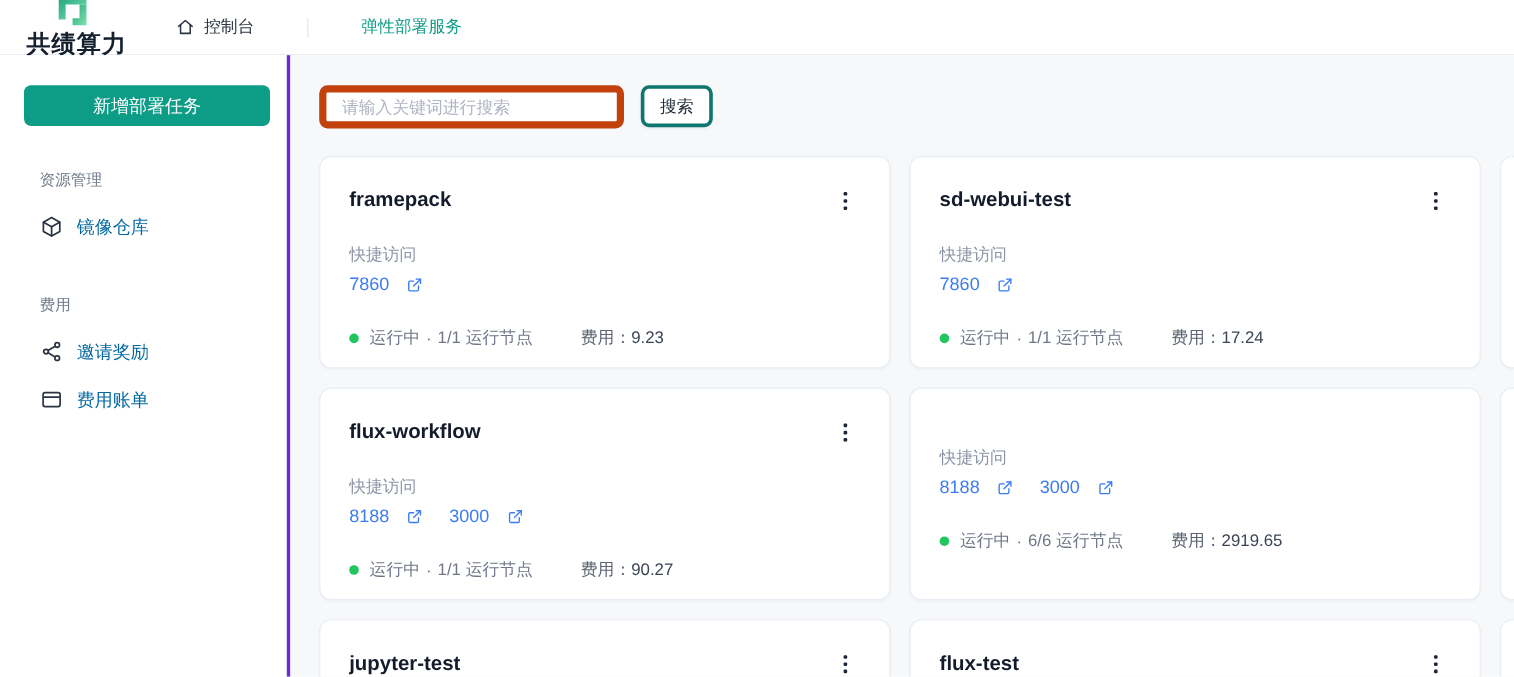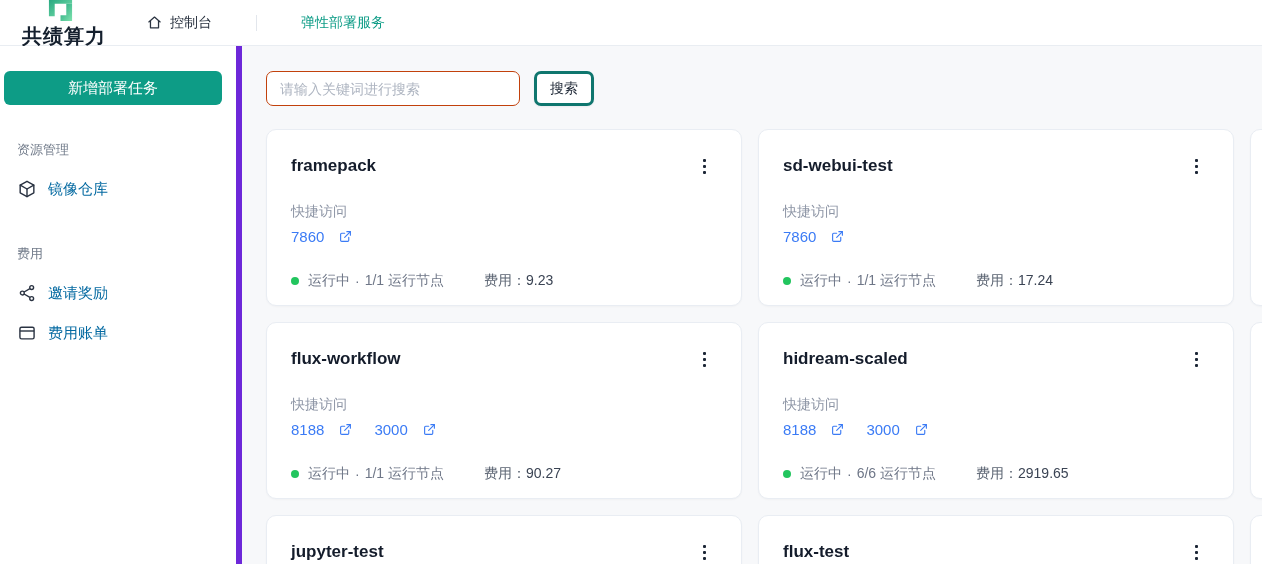--- a/index.html
+++ b/index.html
@@ -12,37 +12,37 @@
   .brand { display:flex; align-items:center; cursor:pointer;flex-direction:column; }
   .brand-name { font-size:20px; font-weight:700; color:#15202e; margin-left:8px; letter-spacing:1px; }
   .topnav { display:flex; align-items:center; margin-left:40px;gap:20px; }
   .nav-link { display:flex; align-items:center; gap:7px; font-size:14px; color:#2c3542;
     cursor:pointer; text-decoration:none; }
   .nav-divider { width:1px; height:16px; background:#e2e6ec; margin:0 24px; }
   .nav-link.active { color:var(--accent,#0d9c86); }
 
   
   .layout { display:flex; height:518px; }
-  .sidebar { width:242px; background:#fff; border-right:6px solid #6d28d9;
-    padding:25px 14px 0 4px; flex-shrink:0; }
+  .sidebar { width:242px; background:#fff; border-right:3px solid #6d28d9;
+    padding:25px 14px 0 20px; flex-shrink:0; }
   .new-btn { width:100%; height:34px; background:var(--accent,#0d9c86); color:#fff;
     font-size:15px; border:none; border-radius:6px; cursor:pointer;
     font-family:inherit; }
   .side-item { display:flex; align-items:center; gap:11px; height:40px; border-radius:8px;
     padding:0 13px; font-size:15px; color:#0369a1; cursor:pointer; }
   .side-item .ic { display:flex; align-items:center; color:#2a3342; }
   .side-item.active { background:#eef6f2; color:var(--accent,#0d9c86); }
   .side-item.active .ic { color:var(--accent,#0d9c86); }
   .side-item.tasklist { margin-top:24px; }
   .section-title { font-size:13px; color:#707a89; margin:36px 0 10px 13px; }
 
   
   .main { flex:1; background:#f7f8fa; padding:25px 0 0 24px; overflow:hidden; }
   .search-row { display:flex; gap:14px; margin-bottom:23px; }
-  .search-input { width:254px; height:35px; border:1px solid #c2410c; border-radius:7px;
+  .search-input { width:254px; height:35px; border:6px solid #c2410c; border-radius:7px;
     padding:12px 13px; font-size:14px; color:#202a38; background:#fff; outline:none;
     font-family:inherit; }
   .search-input::placeholder { color:#aeb5c1; }
   .search-btn { width:60px; height:35px; background:#fff; border:3px solid #0f766e;
     border-radius:7px; font-size:14px; color:#232c3a; cursor:pointer;
     box-shadow:0 1px 2px rgba(16,24,40,.05); font-family:inherit; }
 
   .card-grid { display:grid; grid-template-columns:repeat(3,476px); gap:16px; width:1460px; }
   .card { background:#fff; border:1px solid #e9edf3; border-radius:10px; height:177px;
     padding:24px 24px 0; box-shadow:0 1px 2px rgba(16,24,40,.03); overflow:hidden;
@@ -266,28 +266,20 @@
         <span>运行中</span>
         <span class="sep">·</span>
         <span>1/1 运行节点</span>
       </span>
       <span class="cost">
         <span class="cost-label">费用：</span><span class="cost-value">90.27</span>
       </span>
     </div>
   </div>
         <div class="card">
-    <div class="card-header">
-      <span class="card-title">hidream-scaled</span>
-      <button class="kebab">
-              <i></i>
-              <i></i>
-              <i></i>
-            </button>
-    </div>
     <div>
       <div class="qa-label">快捷访问</div>
       <div class="port-links">
               <a href="#" class="port-link">
                 <span>8188</span>
                 <span class="ext-ic">
                   <svg width="13" height="13" viewBox="0 0 24 24" fill="none" stroke="currentColor" stroke-width="2.1" stroke-linecap="round" stroke-linejoin="round">
                     <path d="M18 13.5V19a2 2 0 0 1-2 2H5a2 2 0 0 1-2-2V8a2 2 0 0 1 2-2h5.5"></path>
                     <path d="M14.5 3H21v6.5"></path>
                     <path d="M10.5 13.5 21 3"></path>

